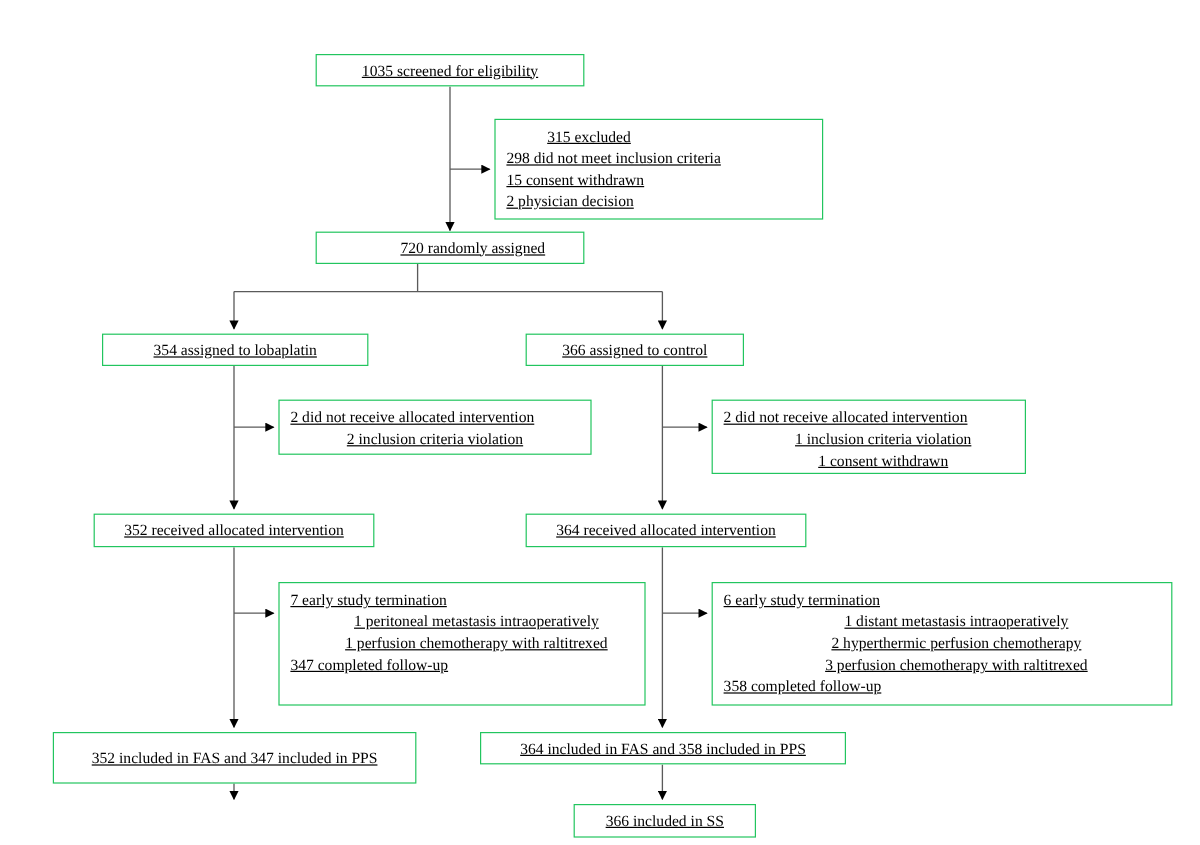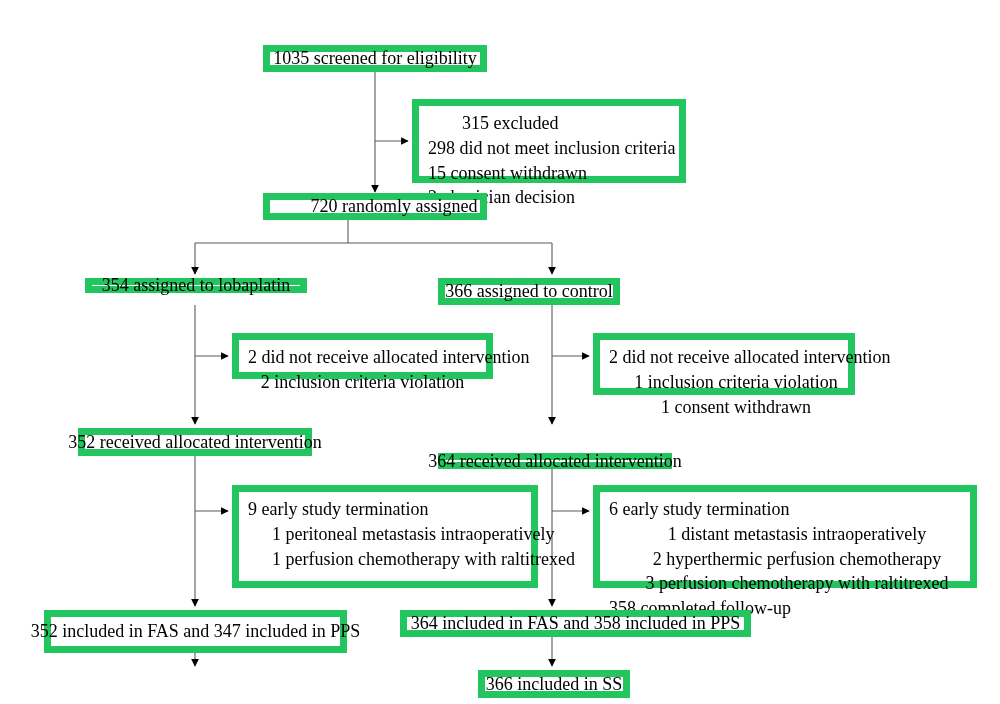--- a/index.html
+++ b/index.html
@@ -20,25 +20,26 @@
     position: absolute;
     left: 0;
     top: 0;
     width: 1000px;
     height: 704px;
     pointer-events: none;
   }
   .node {
     position: absolute;
     box-sizing: border-box;
-    border: 7px solid #22c55e;
+    border: 1px solid #22c55e;
     background: #ffffff;
     color: #000000;
-    font-size: 18px;
+    font-size: 13px;
     line-height: 1.38;
+    text-decoration: underline;
   }
   .node.center {
     display: flex;
     align-items: center;
     justify-content: center;
     text-align: center;
     padding: 0 8px;
   }
   .node.list {
     padding: 5px 9px 6px 9px;
@@ -119,21 +120,21 @@
     <span class="head">315 excluded</span>
     <span class="sub">298 did not meet inclusion criteria</span>
     <span class="sub">15 consent withdrawn</span>
     <span class="sub">2 physician decision</span>
   </div>
 
   <div class="node center" style="left:263px; top:193px; width:224px; height:27px;padding-left:46px;">
     <span class="nowrap">720 randomly assigned</span>
   </div>
 
-  <div class="node center" style="left:85px; top:278px; width:222px; height:15px;">
+  <div class="node center" style="left:85px; top:278px; width:222px; height:27px;">
     <span class="nowrap">354 assigned to lobaplatin</span>
   </div>
 
   <div class="node center" style="left:438px; top:278px; width:182px; height:27px;">
     <span class="nowrap">366 assigned to control</span>
   </div>
 
   <div class="node list indent-center" style="left:232px; top:333px; width:261px; height:46px;">
     <span class="head">2 did not receive allocated intervention</span>
     <span class="sub">2 inclusion criteria violation</span>
@@ -142,43 +143,44 @@
   <div class="node list indent-left" style="left:593px; top:333px; width:262px; height:62px;">
     <span class="head">2 did not receive allocated intervention</span>
     <span class="sub">1 inclusion criteria violation</span>
     <span class="sub">1 consent withdrawn</span>
   </div>
 
   <div class="node center" style="left:78px; top:428px; width:234px; height:28px;">
     <span class="nowrap">352 received allocated intervention</span>
   </div>
 
-  <div class="node center" style="left:438px; top:428px; width:234px; height:16px;margin-top:25px;">
+  <div class="node center" style="left:438px; top:428px; width:234px; height:28px;">
     <span class="nowrap">364 received allocated intervention</span>
   </div>
 
   <div class="node list indent-left" style="left:232px; top:485px; width:306px; height:103px;">
-    <span class="head">9 early study termination</span>
+    <span class="head">7 early study termination</span>
     <span class="sub">1 peritoneal metastasis intraoperatively</span>
     <span class="sub">1 perfusion chemotherapy with raltitrexed</span>
+    <span class="head">347 completed follow-up</span>
   </div>
 
   <div class="node list indent-left" style="left:593px; top:485px; width:384px; height:103px;">
     <span class="head">6 early study termination</span>
     <span class="sub">1 distant metastasis intraoperatively</span>
     <span class="sub">2 hyperthermic perfusion chemotherapy</span>
     <span class="sub">3 perfusion chemotherapy with raltitrexed</span>
     <span class="head">358 completed follow-up</span>
   </div>
 
   <div class="node center" style="left:44px; top:610px; width:303px; height:43px;">
     <span class="nowrap">352 included in FAS and 347 included in PPS</span>
   </div>
 
-  <div class="node center" style="left:400px; top:610px; width:351px; height:27px;">
+  <div class="node center" style="left:400px; top:610px; width:305px; height:27px;">
     <span class="nowrap">364 included in FAS and 358 included in PPS</span>
   </div>
 
 
   <div class="node center" style="left:478px; top:670px; width:152px; height:28px;">
     <span class="nowrap">366 included in SS</span>
   </div>
 
 </div>
 

